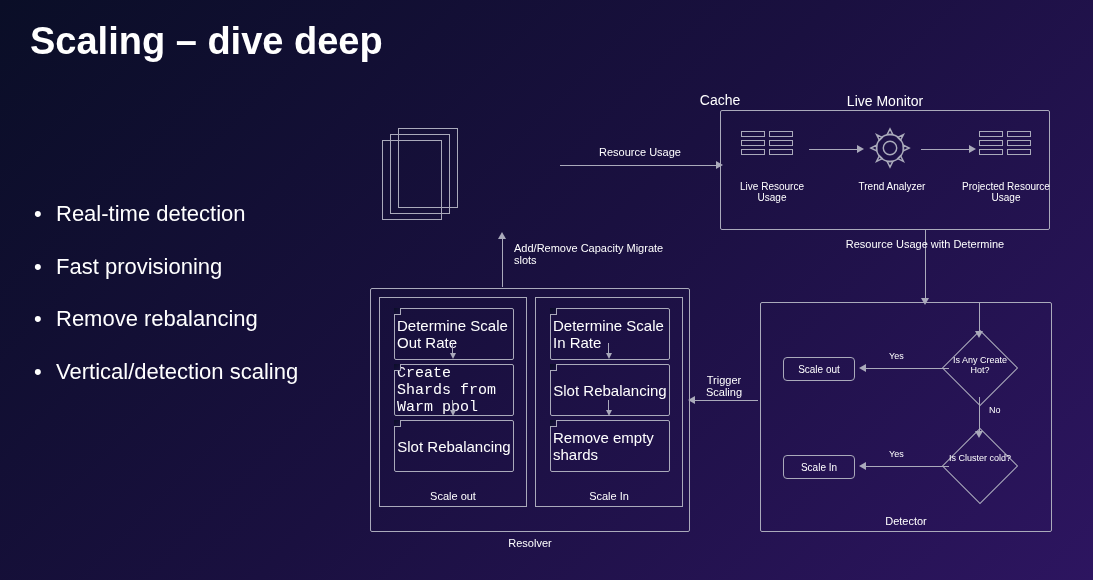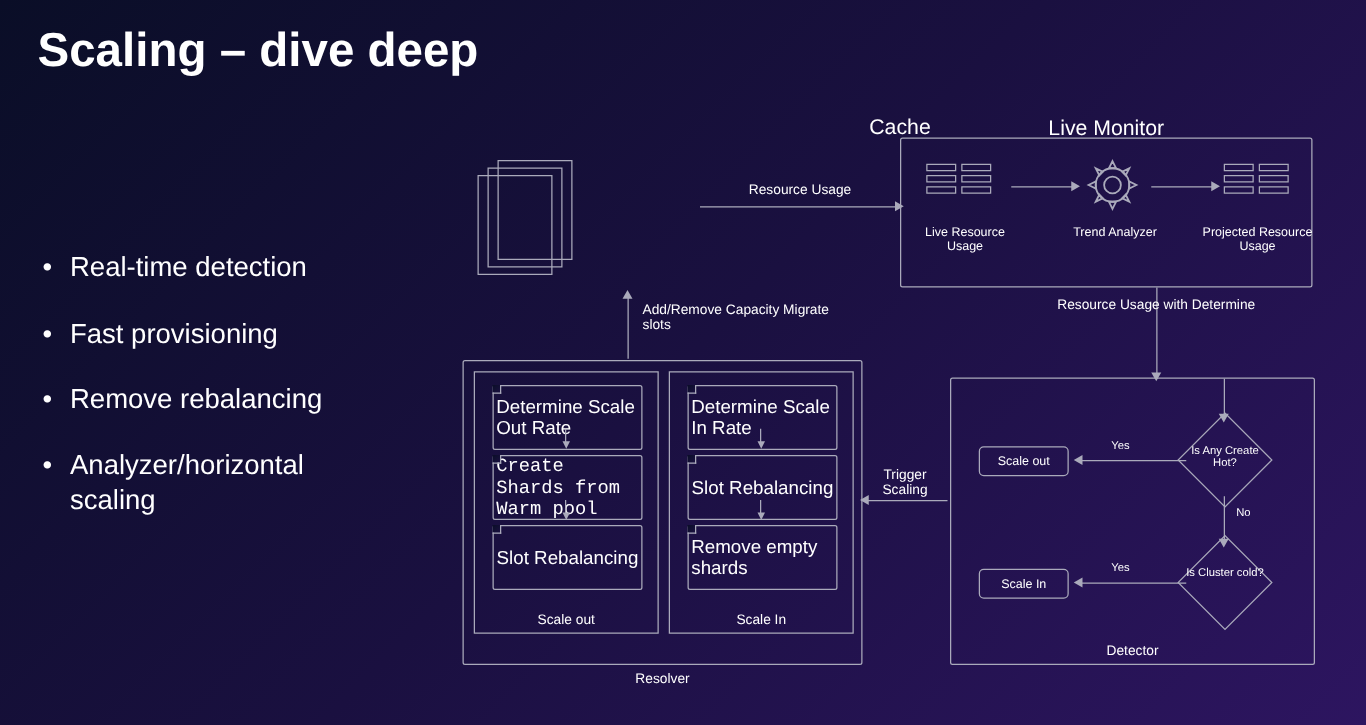--- a/index.html
+++ b/index.html
@@ -63,21 +63,21 @@
   right: 0;
   text-align: center;
   font-size: 11px;
 }
 .box-label-top {
   position: absolute;
   top: -18px;
   left: 0;
   right: 0;
   text-align: center;
-  font-size: 17px;
+  font-size: 14px;
 }
 
 .cache-group { top: 10px; left: 84px; width: 100px; height: 120px; border: none; }
 .page { position: absolute; width: 60px; height: 80px; border: 1px solid #aab; background: transparent; }
 .page.p3 { top: 18px; left: 28px; }
 .page.p2 { top: 24px; left: 20px; }
 .page.p1 { top: 30px; left: 12px; }
 
 .live-monitor { top: 0px; left: 350px; width: 330px; height: 120px; padding-left: 24px; }
 .lm-icon { position: absolute; top: 20px; width: 60px; height: 40px; }
@@ -121,21 +121,21 @@
 </style>
 </head>
 <body>
 
 <div class="title">Scaling – dive deep</div>
 
 <ul class="bullets">
   <li>Real-time detection</li>
   <li>Fast provisioning</li>
   <li>Remove rebalancing</li>
-  <li>Analyzer/horizontal scaling</li>
+  <li>Vertical/detection scaling</li>
 </ul>
 
 <div class="diagram">
 
   <div class="cache-group">
     <div class="box-label-top label">Cache</div>
     <div class="page p3"></div>
     <div class="page p2"></div>
     <div class="page p1"></div>
   </div>

